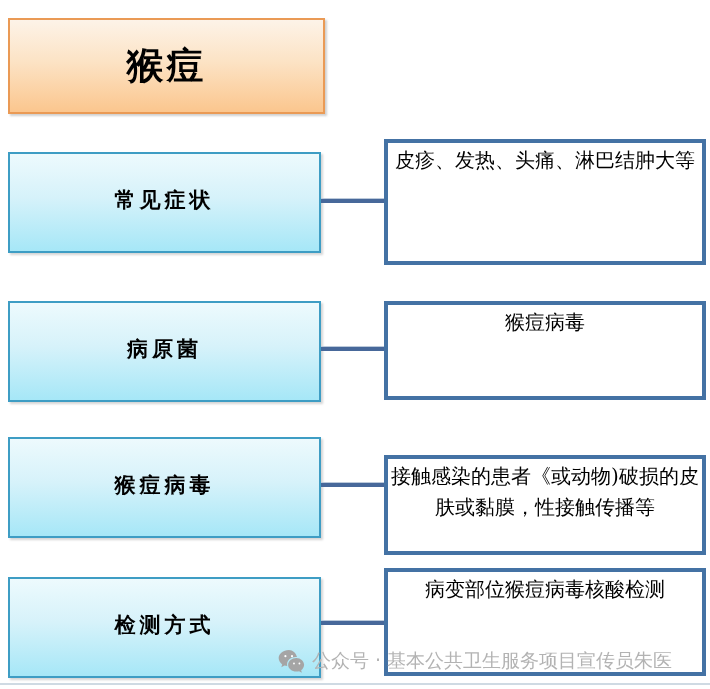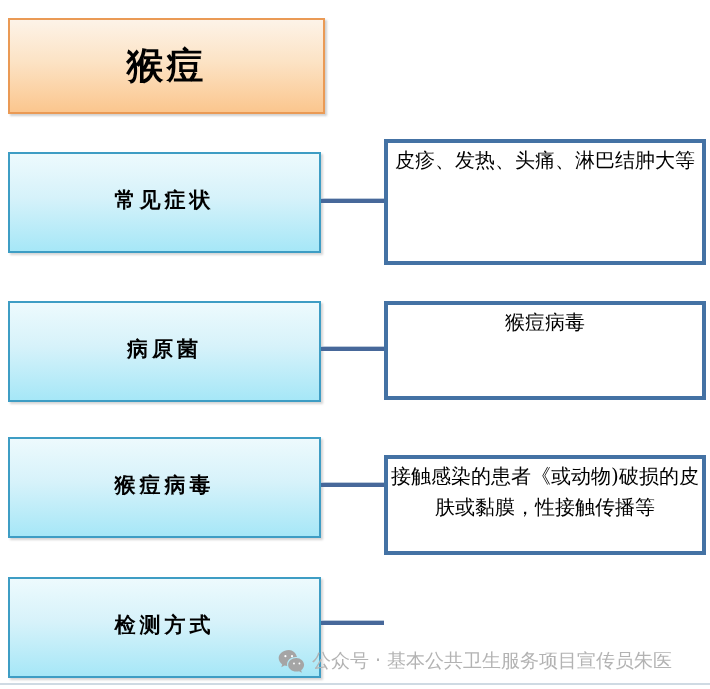--- a/index.html
+++ b/index.html
@@ -126,20 +126,23 @@
   </div>
   <div class="connector c3"></div>
   <div class="right-box r3">
     <span>接触感染的患者《或动物)破损的皮肤或黏膜，性接触传播等</span>
   </div>
 
   <div class="left-box r4">
     <span>检测方式</span>
   </div>
   <div class="connector c4"></div>
+  <div class="right-box r4">
+    <span>病变部位猴痘病毒核酸检测</span>
+  </div>
 
   <div class="watermark">
     <svg class="wicon" viewBox="0 0 34 29">
       <g fill="#a5a5a5">
         <path d="M13.2 1C6.2 1 0.8 5.5 0.8 11c0 3.1 1.7 5.8 4.3 7.6l-1.1 3.5 3.9-2.1c1.1 0.3 2.2 0.5 3.4 0.6-0.2-0.7-0.3-1.4-0.3-2.2 0-4.9 4.6-8.8 10.3-8.8 0.6 0 1.2 0 1.8 0.1C21.9 4.5 17.9 1 13.2 1z"></path>
         <path d="M22.4 10.8c-5.6 0-10.1 3.7-10.1 8.3 0 4.6 4.5 8.3 10.1 8.3 1.1 0 2.2-0.2 3.2-0.5l3.4 1.9-0.9-3.1c2.2-1.5 3.6-3.9 3.6-6.6 0-4.6-4.5-8.3-9.3-8.3z"></path>
       </g>
       <g fill="#ffffff">
         <circle cx="9" cy="8.6" r="1.3"></circle>
         <circle cx="17" cy="8.6" r="1.3"></circle>

